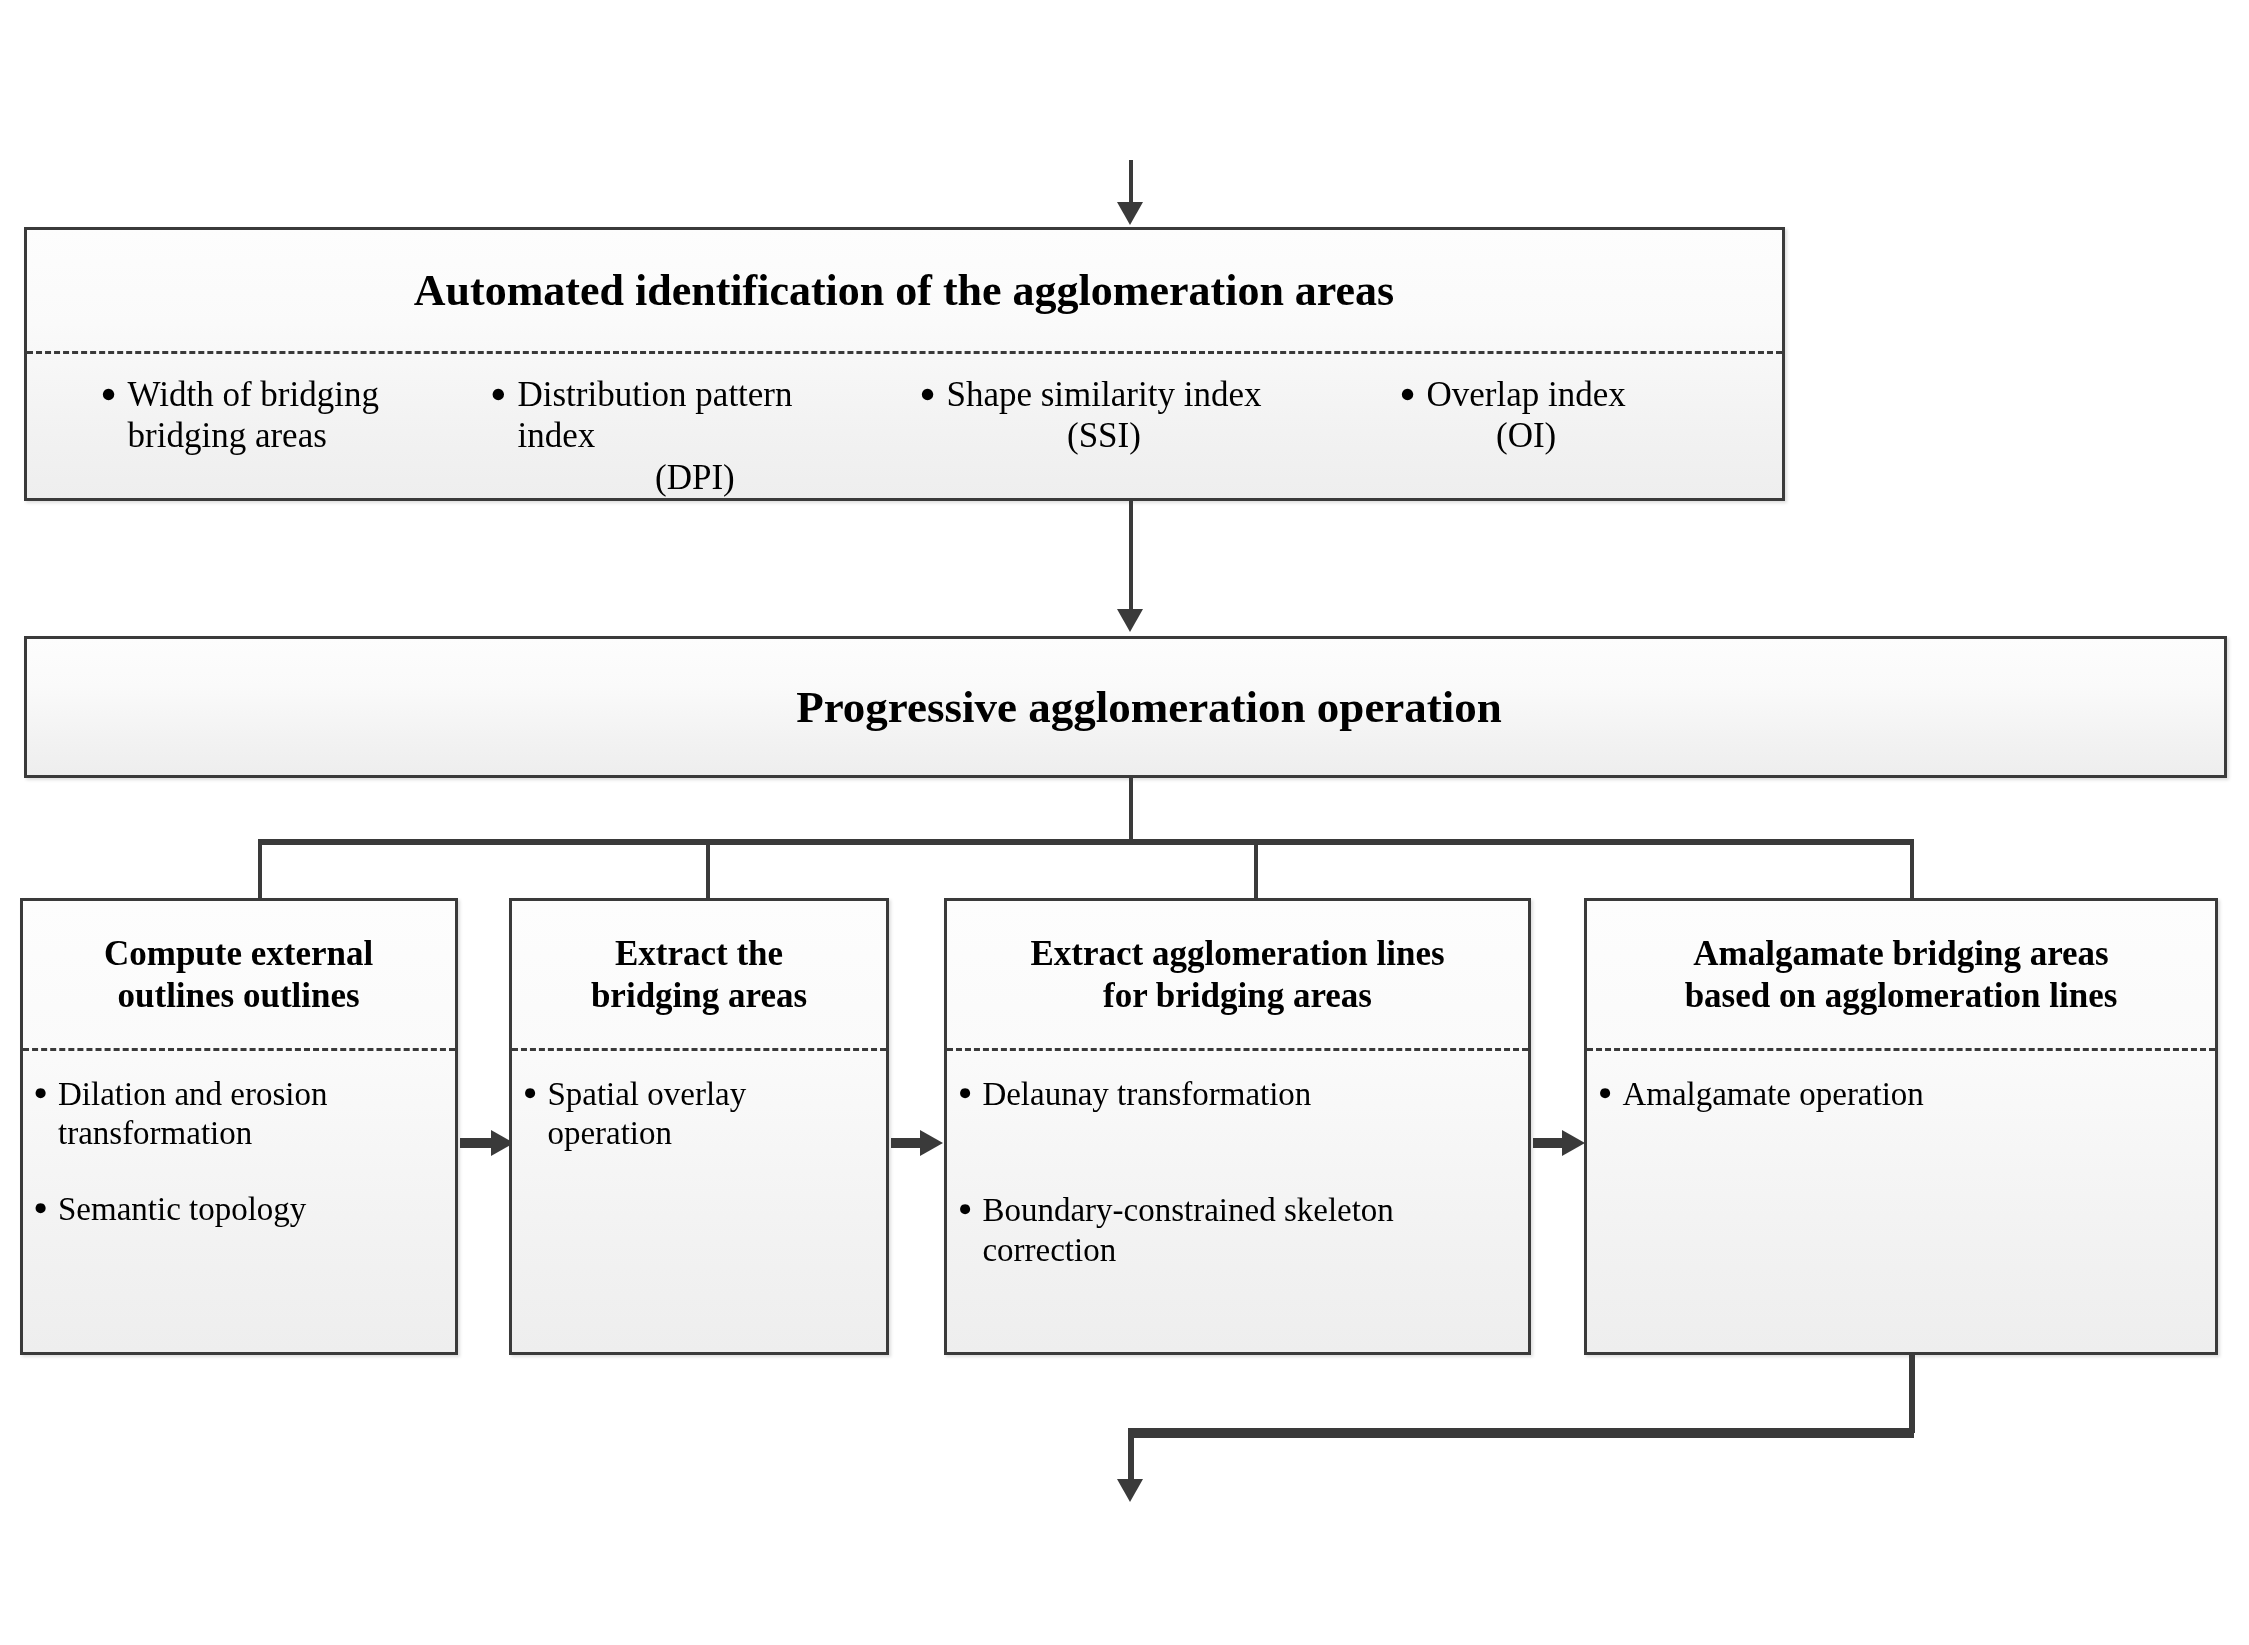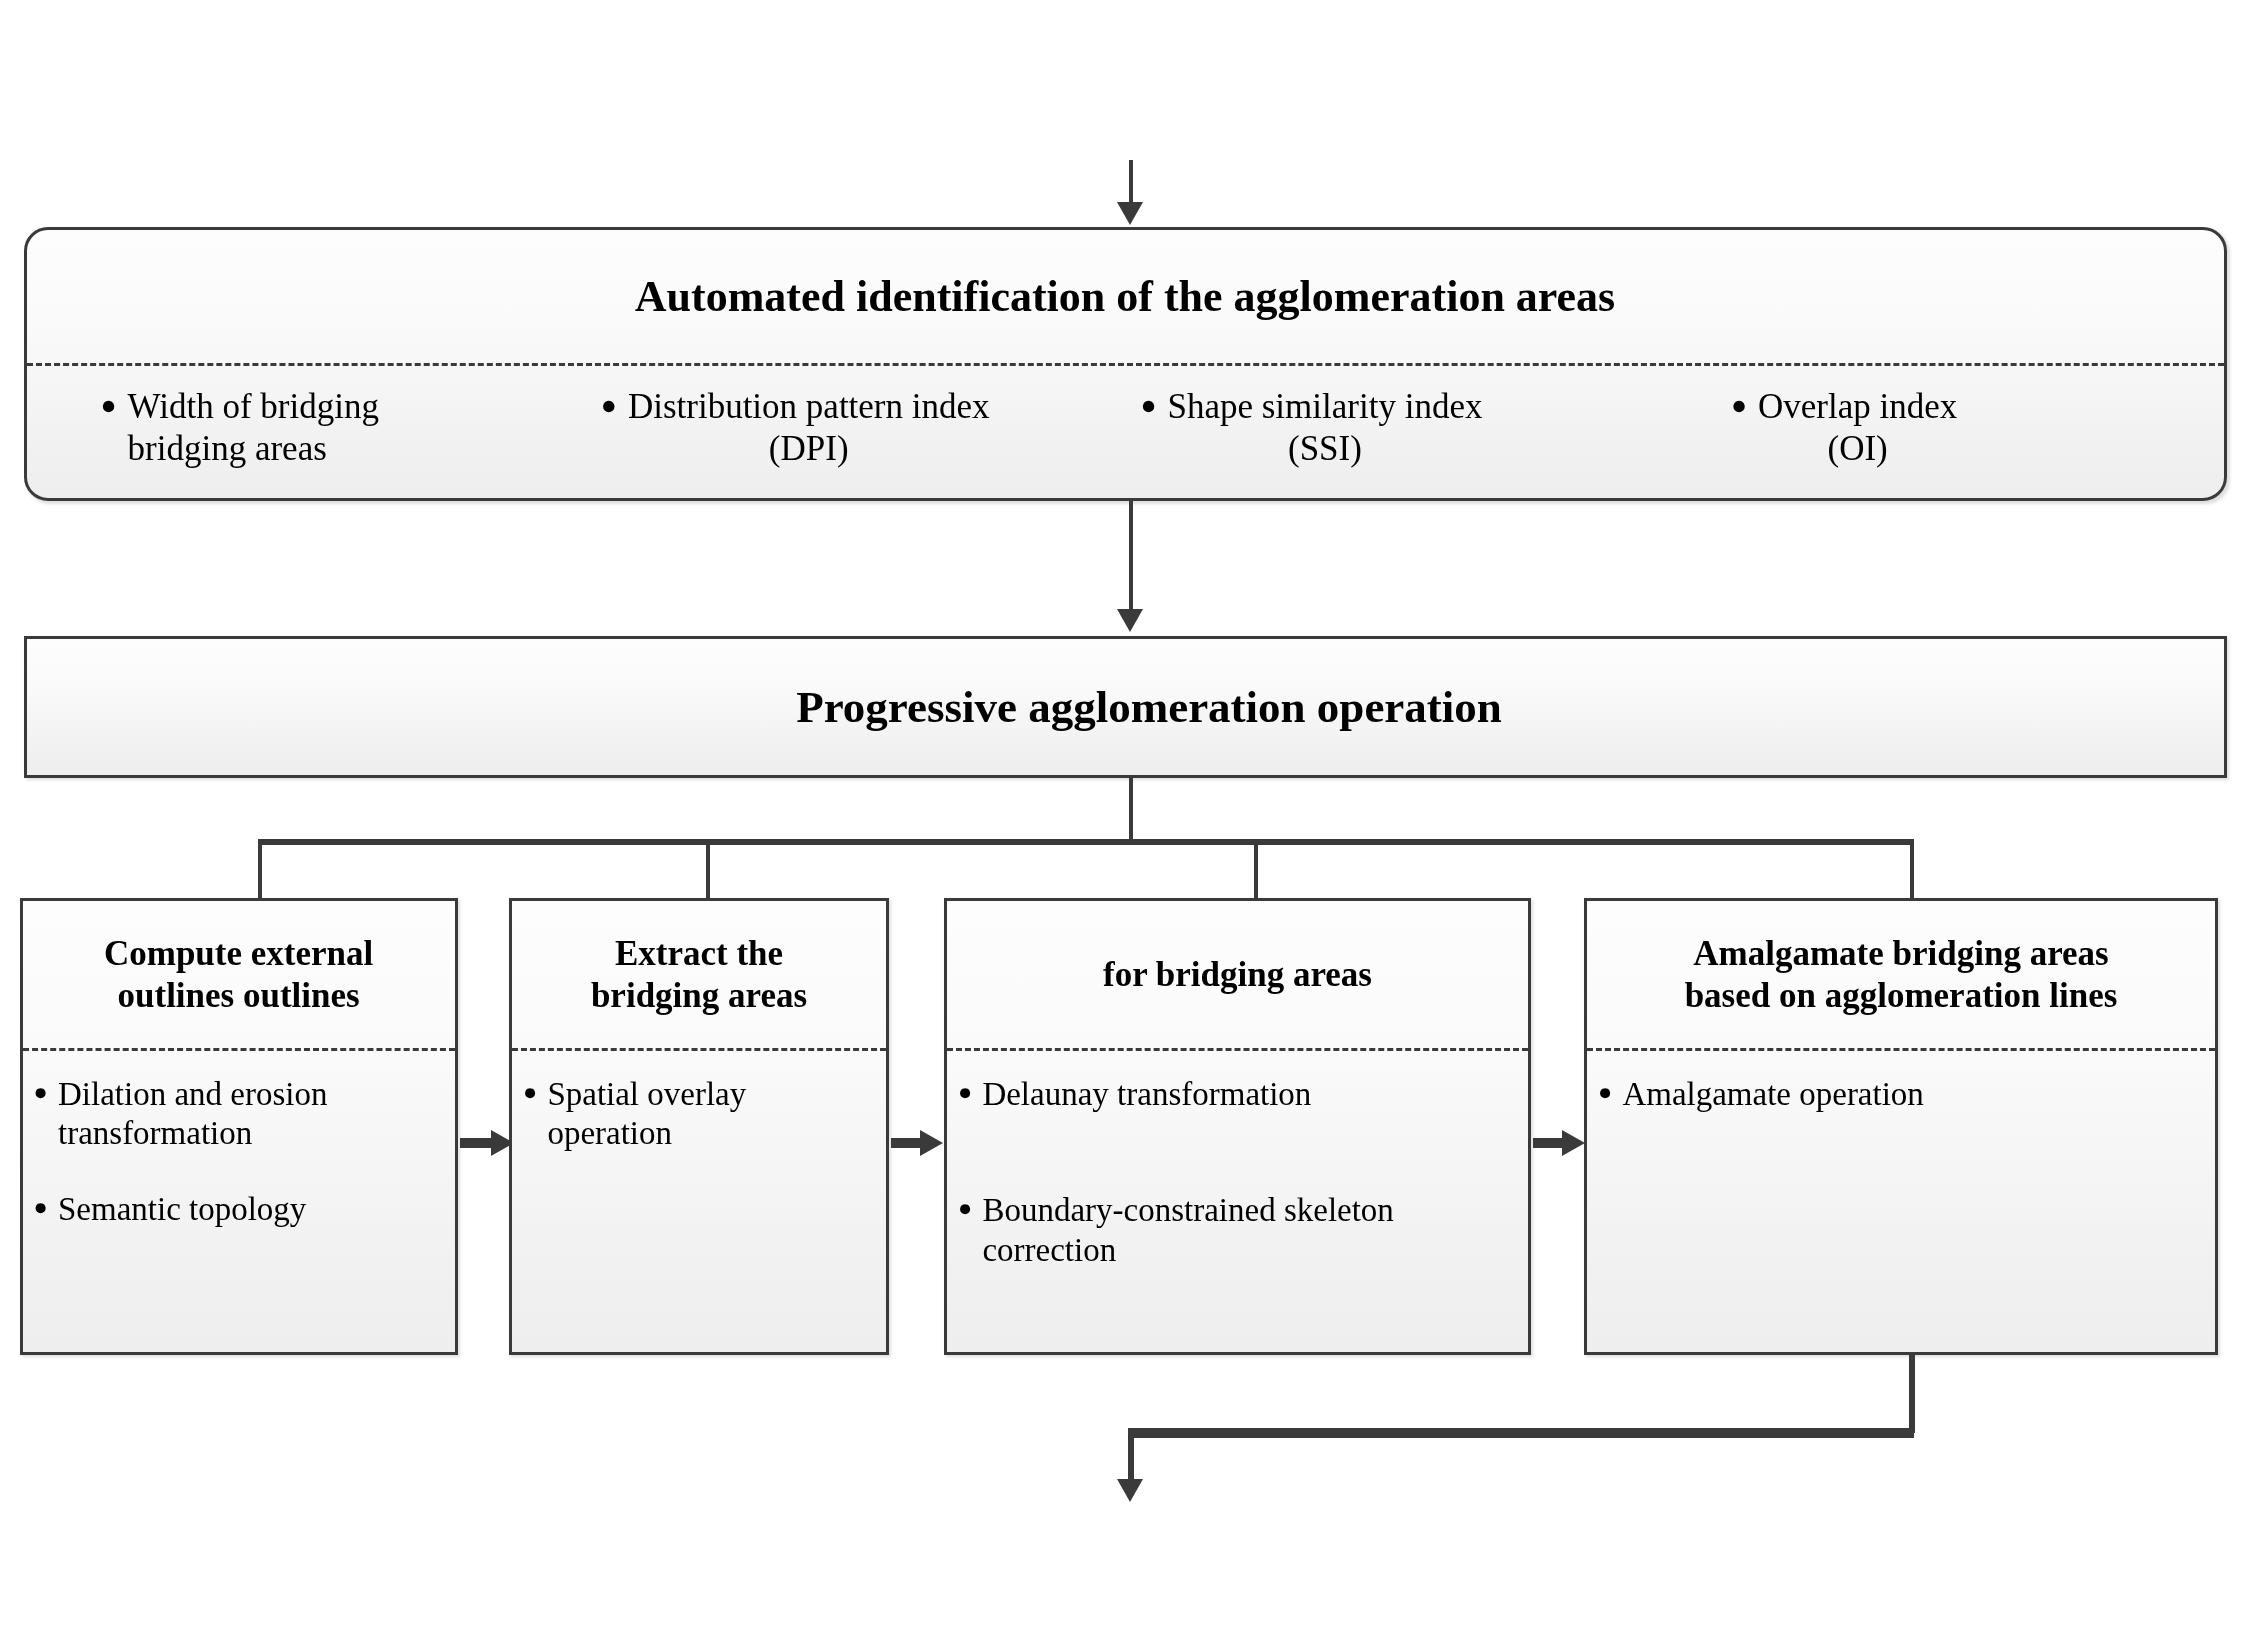--- a/index.html
+++ b/index.html
@@ -137,21 +137,21 @@
 </style>
 </head>
 <body>
 
 <div id="page">
 
 
   <div class="vline" style="left:1129px; top:160px; width:3.9px; height:47px;"></div>
   <div class="arrow-down" style="left:1117px; top:202px;"></div>
 
-  <div class="node split" id="box-identification" style="left:23.5px; top:227px; width:2203px; height:274px;border-radius:24px;">
+  <div class="node split" id="box-identification" style="left:23.5px; top:227px; width:1761px; height:274px;">
     <div class="head">Automated identification of the agglomeration areas</div>
     <div class="divider"></div>
     <div class="body">
 
       <div class="idx-item" style="padding-left:74px;">
         <span class="bullet">●</span>
         <span class="txt">
           <span>Width of bridging</span>
           <span class="l2" style="text-align:left;">bridging areas</span>
         </span>
@@ -231,20 +231,21 @@
         <span>Spatial overlay operation</span>
       </div>
     </div>
   </div>
 
   <div class="hline" style="left:891px; top:1138px; width:36px; height:10.2px;"></div>
   <div class="arrow-right" style="left:920px; top:1130px;"></div>
 
   <div class="node split step" id="step-3" style="left:944px; top:898px; width:587px; height:457px;">
     <div class="head" style="height:147px; flex-direction:column;">
+      <span>Extract agglomeration lines</span>
       <span>for bridging areas</span>
     </div>
     <div class="divider"></div>
     <div class="body">
       <div class="bullet-row">
         <span class="bullet">●</span>
         <span>Delaunay transformation</span>
       </div>
       <div class="bullet-row" style="margin-top:77px;">
         <span class="bullet">●</span>

